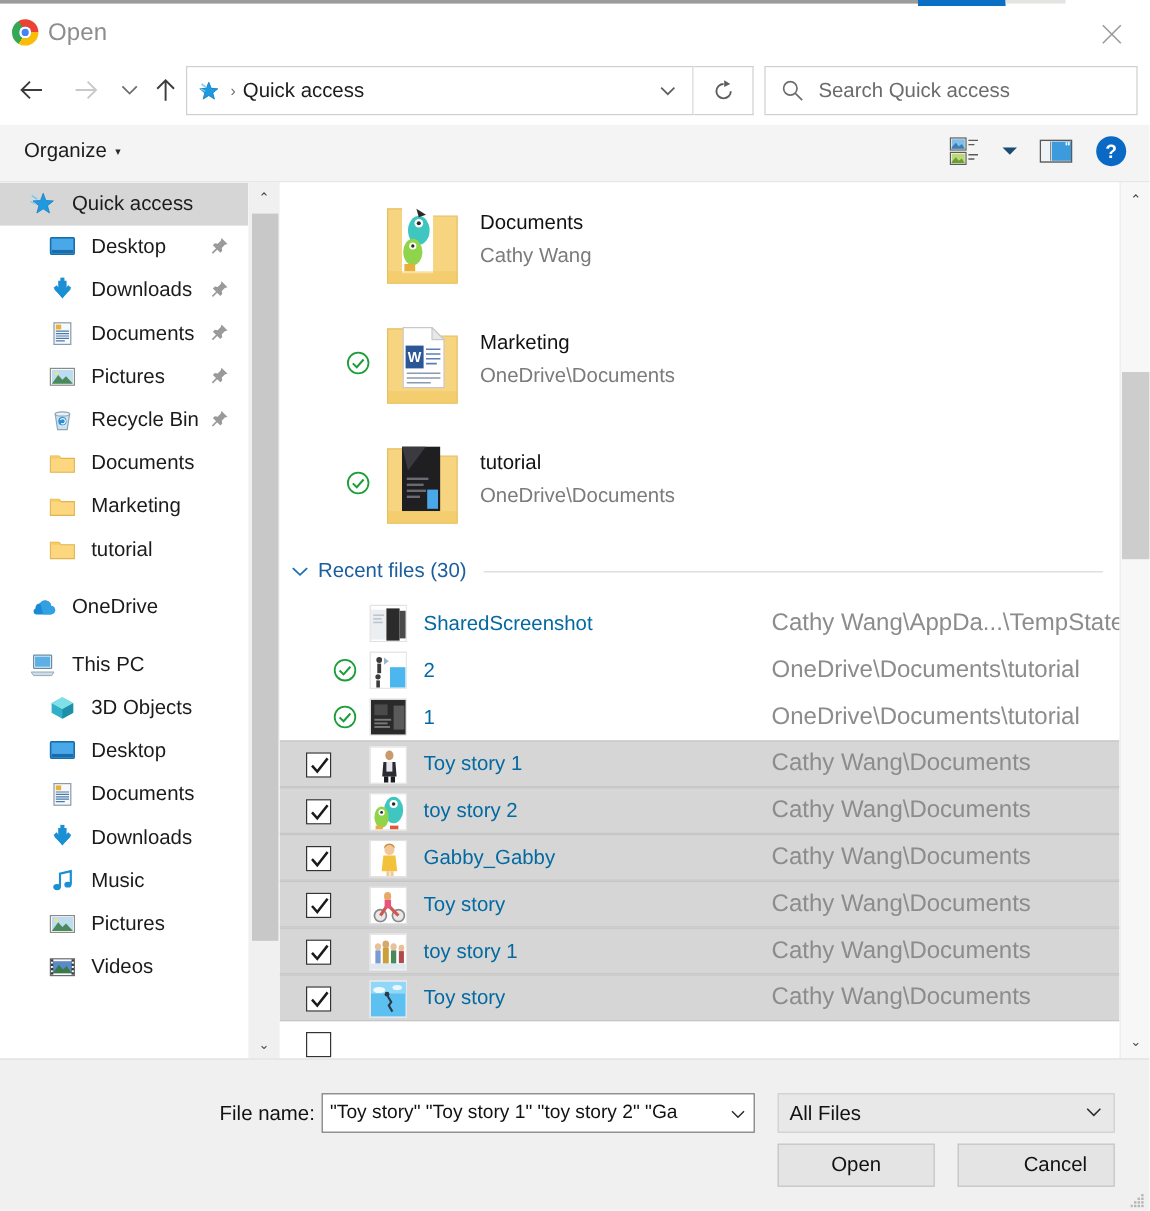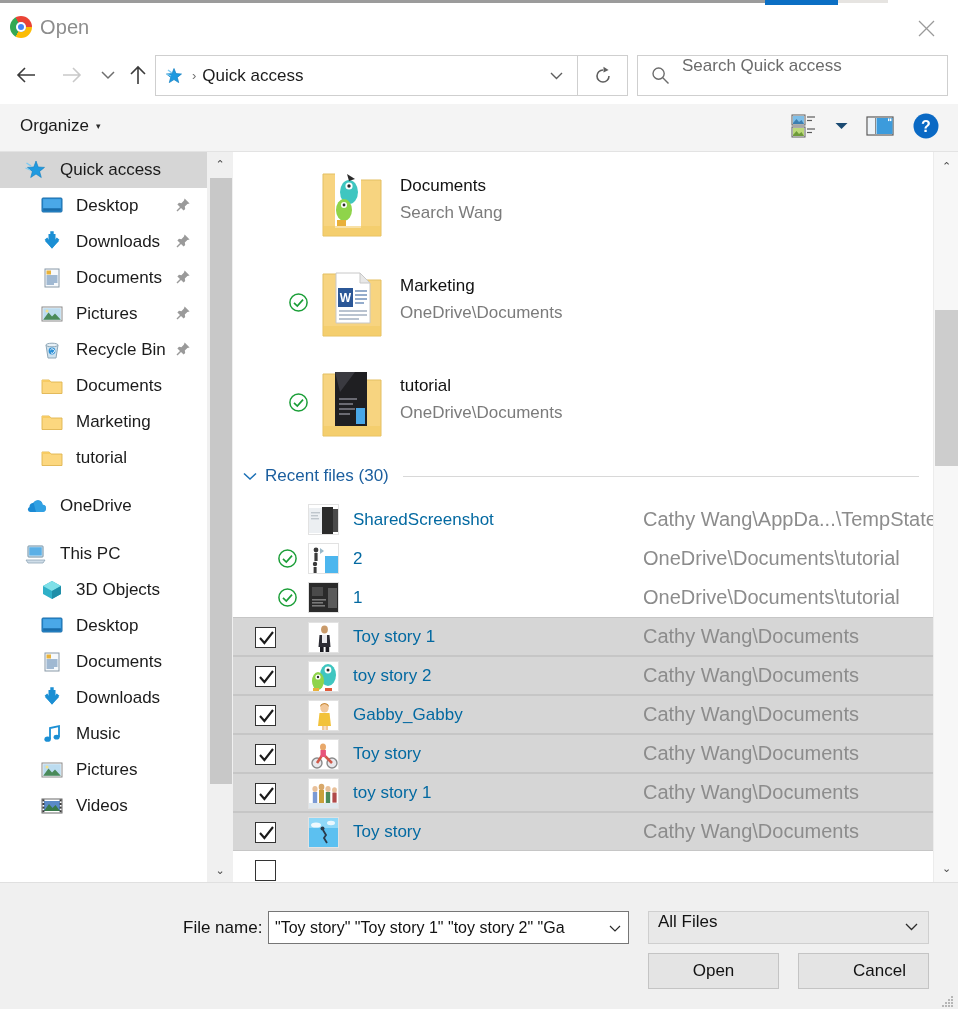--- a/index.html
+++ b/index.html
@@ -46,21 +46,21 @@
   .addr-sep { color:#6f6f6f; font-size:13px; margin-right:6px; }
   .addr-text { font-size:17px; color:#1b1b1b; }
   .addr-drop { position:absolute; right:0; top:0; width:42px; height:39px; display:flex;
      align-items:center; justify-content:center; color:#5e5e5e; font-size:14px; cursor:pointer; }
 
   .refreshbtn { position:absolute; left:578px; top:8px; width:50px; height:41px;
      border:1px solid #cfcfcf; border-left:none; background:#fff; display:flex;
      align-items:center; justify-content:center; color:#5e5e5e; font-size:19px; cursor:pointer; }
 
   .searchbox { position:absolute; left:637px; top:8px; width:311px; height:41px;
-     border:1px solid #cfcfcf; background:#fff; display:flex; }
+     border:1px solid #cfcfcf; background:#fff; display:flex; align-items:center; }
   .search-icon { width:44px; display:flex; align-items:center; justify-content:center; color:#6c6c6c; }
   .search-ph { font-size:17px; color:#6b6b6b; }
 
   
   .cmdbar { position:absolute; left:0; top:104px; width:958px; height:48px; background:#f4f4f4;
      border-bottom:1px solid #e3e3e3; }
   .organize { position:absolute; left:20px; top:12px; font-size:17px; color:#1b1b1b; cursor:pointer;
      display:flex; align-items:center; gap:7px; }
   .caret-sm { font-size:9px; color:#2b2b2b; }
   .cmd-right { position:absolute; right:18px; top:8px; display:flex; align-items:center; gap:18px; }
@@ -131,21 +131,21 @@
   .bottom { position:absolute; left:0; top:882px; width:958px; height:127px; background:#f0f0f0;
      border-top:1px solid #e0e0e0; }
   .fn-label { position:absolute; left:183px; top:918px; font-size:17px; color:#121212; }
   .fn-box { position:absolute; left:268px; top:911px; width:361px; height:33px; border:1px solid #767676;
      background:#fff; display:flex; align-items:center; }
   .fn-val { font-size:16px; color:#121212; margin-left:6px; white-space:nowrap; overflow:hidden;
      width:315px; }
   .fn-caret { position:absolute; right:7px; top:9px; color:#2b2b2b; font-size:12px; cursor:pointer; }
 
   .type-box { position:absolute; left:648px; top:911px; width:281px; height:33px; border:1px solid #cfcfcf;
-     background:#e8e8e8; display:flex; align-items:flex-start; cursor:pointer; }
+     background:#e8e8e8; display:flex; align-items:center; cursor:pointer; }
   .type-val { font-size:17px; color:#121212; margin-left:9px; }
   .type-caret { position:absolute; right:10px; top:8px; color:#2b2b2b; font-size:12px; }
 
   .btn { position:absolute; top:953px; width:131px; height:36px; border:1px solid #c4c4c4;
      background:#e4e4e4; font-size:17px; color:#121212; display:flex; align-items:center;
      justify-content:center; cursor:pointer; font-family:"Liberation Sans", sans-serif; }
   .btn-open { left:648px; }
   .btn-cancel { left:798px;padding-left:32px; }
 
   .grip { position:absolute; right:4px; bottom:3px; width:12px; height:12px; }
@@ -483,21 +483,21 @@
                 <circle cx="9" cy="33" r="3" fill="#fff"></circle>
                 <circle cx="9" cy="33" r="1.4" fill="#2b2b2b"></circle>
                 <rect x="2" y="48" width="9" height="6" fill="#e8b03a"></rect>
                 <path d="M12 2 L20 7 L14 9 Z" fill="#2b2b2b"></path>
               </svg>
             </g>
             <path d="M2 62 H60 V72 H2 Z" fill="#f2c85e" opacity="0.55"></path>
           </svg></span>
         <div class="folder-text">
           <div class="folder-name">Documents</div>
-          <div class="folder-sub">Search Wang</div>
+          <div class="folder-sub">Cathy Wang</div>
         </div>
       </div>
       <div class="folder-row">
         <span class="folder-badge"><svg width="21" height="21" viewBox="0 0 21 21">
             <circle cx="10.5" cy="10.5" r="8.6" fill="#fff" stroke="#1a9e37" stroke-width="1.5"></circle>
             <path d="M6 10.8 L9.3 14 L15 7.6" stroke="#1a9e37" stroke-width="1.7" fill="none"></path>
           </svg></span>
         <span class="folder-ico"><svg width="62" height="76" viewBox="0 0 62 76">
             <path d="M2 10 H22 L27 16 H60 V72 H2 Z" fill="#f7d480" stroke="#e3bf62" stroke-width="1"></path>
             <g transform="translate(14,8)">

